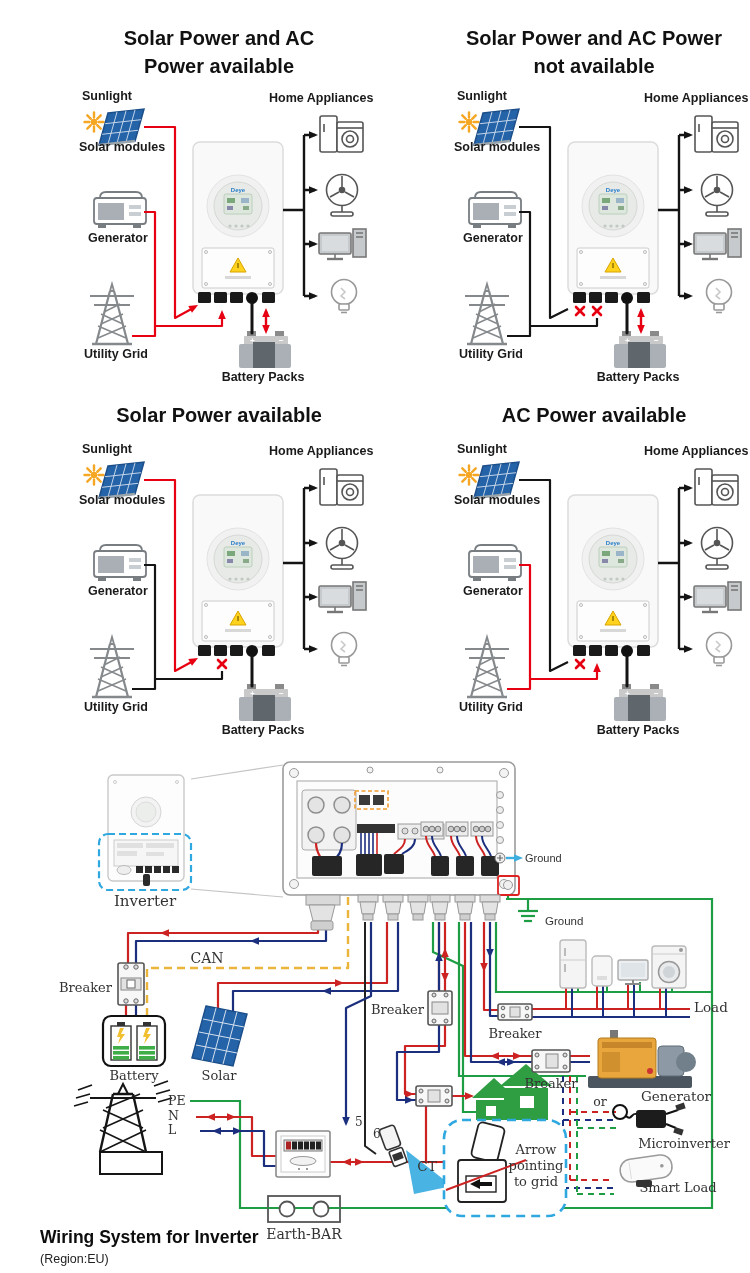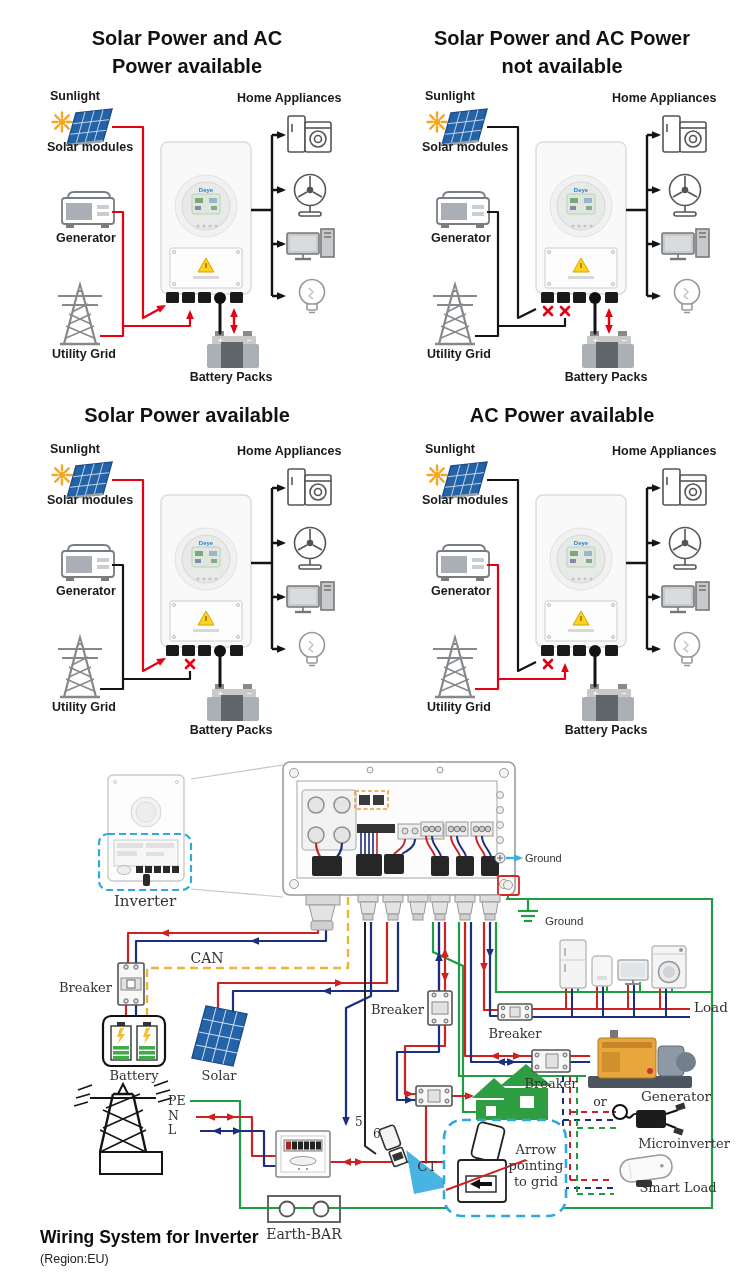--- a/index.html
+++ b/index.html
@@ -1,18 +1,18 @@
 <!DOCTYPE html>
 <html><head>
 <meta charset="utf-8">
 <style>
   html,body{margin:0;padding:0;background:#fff;}
   .page{position:relative;width:750px;height:1273px;background:#fff;overflow:hidden;
         font-family:"Liberation Sans",sans-serif;}
-  .quadrants{display:grid;grid-template-columns:375px 375px;grid-template-rows:395px 360px;}
+  .quadrants{display:grid;grid-template-columns:375px 375px;grid-template-rows:395px 360px;margin-left:32px;}
   .quad{position:relative;}
   svg{display:block;}
   svg text{font-family:"Liberation Sans",sans-serif;}
   text.ttl{font-size:20px;font-weight:bold;fill:#111;}
   text.lab{font-size:12.5px;font-weight:bold;fill:#1a1a1a;}
   text.ser{font-family:"DejaVu Serif",serif;fill:#333;}
 </style>
 </head>
 <body>
 

